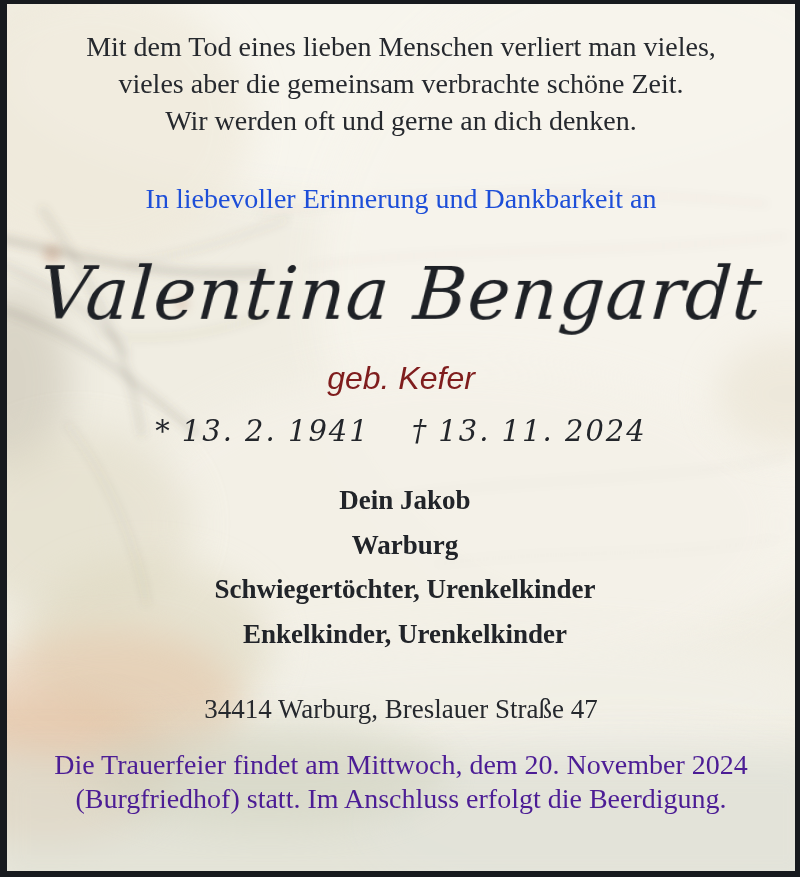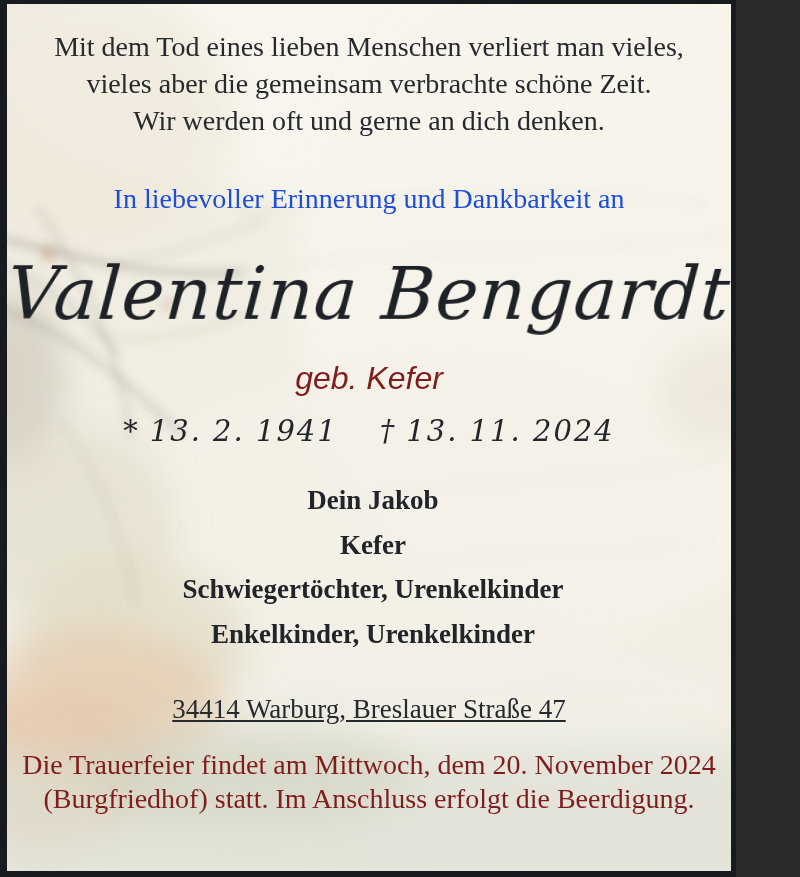--- a/index.html
+++ b/index.html
@@ -1,18 +1,18 @@
 <!DOCTYPE html>
 <html><head>
 <meta charset="utf-8">
 <style>
   html, body { margin: 0; padding: 0; background: #2a2a2a; }
   .page {
     position: relative;
-    width: 736px;
+    width: 800px;
     height: 877px;
     box-sizing: border-box;
     border-style: solid;
     border-color: #171a1e;
     border-width: 4px 5px 6px 7px;
     background: #f3f0e7;
     overflow: hidden;
     font-family: "Liberation Serif", serif;
     color: #26292e;
   }
@@ -55,23 +55,23 @@
     font-family: "DejaVu Serif", serif;
     font-style: italic;
     font-size: 29px;
     letter-spacing: 2px;
     color: #23262b;
   }
   .dates .sym { margin-right: 10px; }
 
   .mourners { top: 474px; font-weight: bold; font-size: 27px; line-height: 44.5px; color: #212429; margin-left: 8px; }
 
-  .address { top: 690px; font-size: 27px; color: #26292e; text-decoration: underline; }
+  .address { top: 690px; font-size: 27px; color: #26292e; }
 
-  .funeral { top: 744px; font-size: 28px; line-height: 33.5px; color: #7f1d1d; }
+  .funeral { top: 744px; font-size: 28px; line-height: 33.5px; color: #4c1d95; }
 </style>
 </head>
 <body>
 
 <div class="page">
 
   <svg class="bg" viewBox="0 0 788 867" preserveAspectRatio="none" aria-hidden="true">
     <defs>
       <filter id="b1" x="-60%" y="-60%" width="220%" height="220%">
           <feGaussianBlur stdDeviation="18"></feGaussianBlur>
@@ -136,21 +136,21 @@
     <span>
       <span class="sym">*</span><span>13. 2. 1941</span>
     </span>
     <span>
       <span class="sym">†</span><span>13. 11. 2024</span>
     </span>
   </div>
 
   <div class="layer mourners">
     <div>Dein Jakob</div>
-    <div>Kefer</div>
+    <div>Warburg</div>
     <div>Schwiegertöchter, Urenkelkinder</div>
     <div>Enkelkinder, Urenkelkinder</div>
   </div>
 
   <div class="layer address">34414 Warburg, Breslauer Straße 47</div>
 
   <div class="layer funeral">
     <div>Die Trauerfeier findet am Mittwoch, dem 20. November 2024</div>
     <div>(Burgfriedhof) statt. Im Anschluss erfolgt die Beerdigung.</div>
   </div>

